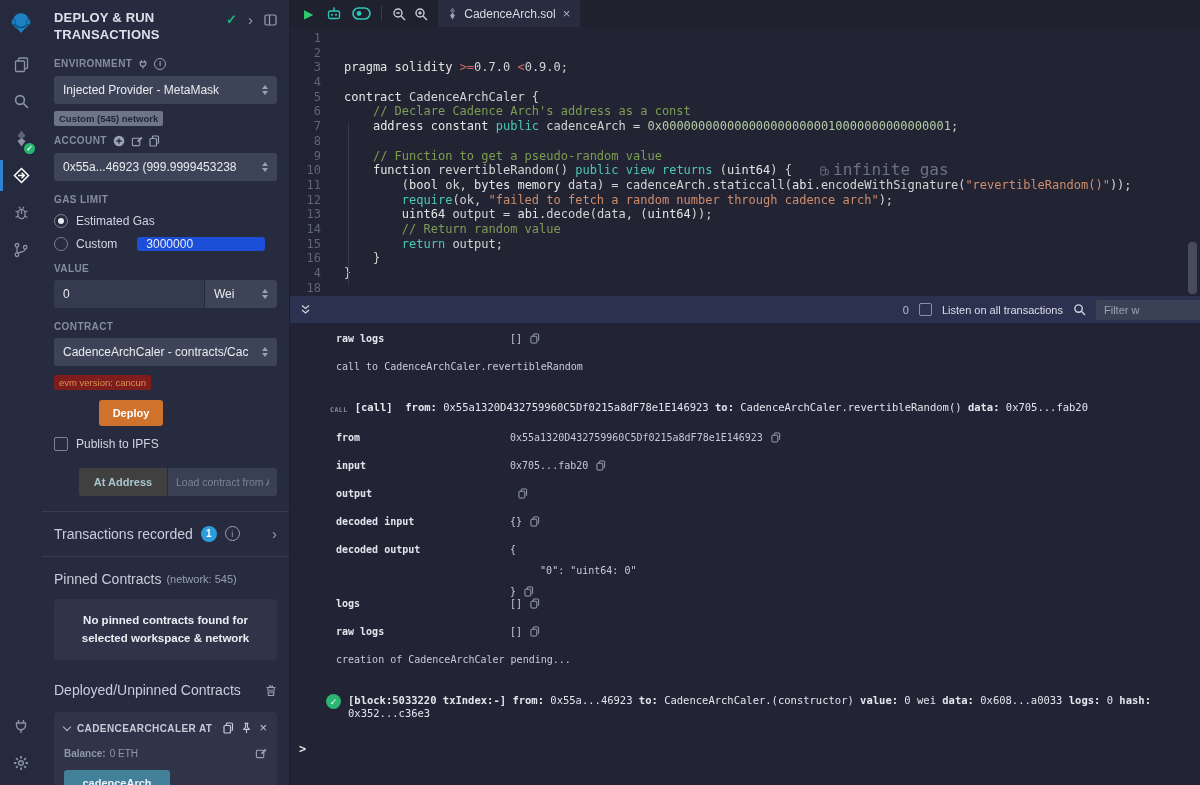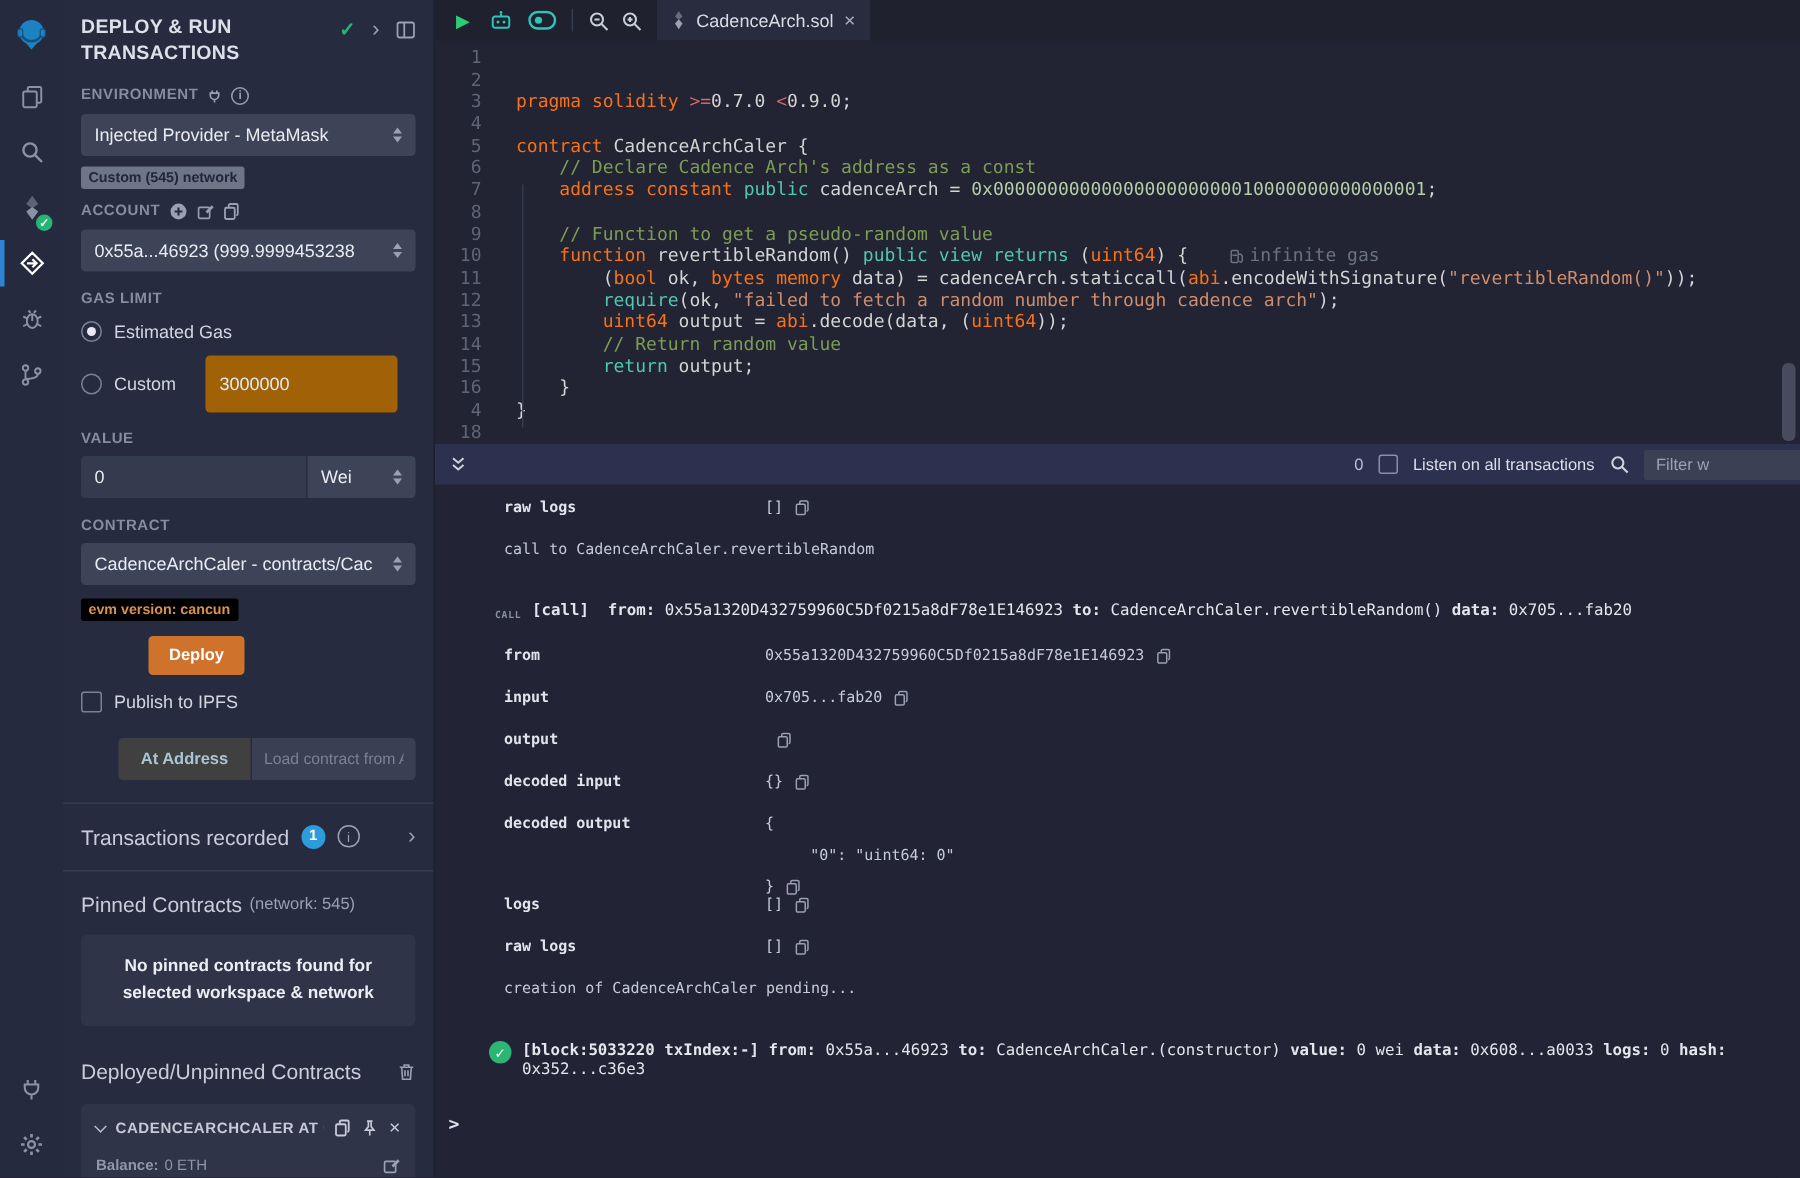--- a/index.html
+++ b/index.html
@@ -40,31 +40,31 @@
   .sel-arrows { margin-left:auto; display:flex; flex-direction:column; gap:2px; flex-shrink:0; padding-left:6px; }
   .tri-up { width:0; height:0; border-left:3.5px solid transparent; border-right:3.5px solid transparent; border-bottom:4px solid #9aa1b3; }
   .tri-dn { width:0; height:0; border-left:3.5px solid transparent; border-right:3.5px solid transparent; border-top:4px solid #9aa1b3; }
   .net-badge { display:inline-block; background:#6d7587; color:#20263c; font-size:9.5px;
     font-weight:bold; padding:2px 5px; border-radius:2px; margin-top:7px; }
   .radio-row { display:flex; align-items:center; gap:8px; margin:9px 0; font-size:12px; color:#d2d6e0; }
   .radio { width:14px; height:14px; border:1px solid #7a8196; border-radius:50%;
     flex-shrink:0; position:relative; cursor:pointer; }
   .radio.sel::after { content:''; position:absolute; left:3px; top:3px; width:6px; height:6px;
     border-radius:50%; background:#e9ebf1; }
-  .gas-input { width:128px; height:38px; background:#a16207; border:none; border-radius:3px;
+  .gas-input { width:128px; height:14px; background:#1d4ed8; border:none; border-radius:3px;
     color:#e9ebf1; font-size:12px; padding:0 9px; margin-left:12px; font-family:"Liberation Sans",sans-serif; }
   .value-row { display:flex; }
   .value-input { width:150px; height:28px; background:#353b4f; border:none;
     border-radius:3px 0 0 3px; color:#e9ebf1; font-size:12px; padding:0 9px;
     font-family:"Liberation Sans",sans-serif; }
   .unit-box { width:74px; height:28px; background:#3e4458; border-radius:0 3px 3px 0;
     margin-left:1px; display:flex; align-items:center; padding:0 9px; font-size:12px;
     color:#e9ebf1; cursor:pointer; }
-  .evm-badge { display:inline-block; background:#000000; color:#d9924f; font-size:9.5px;
-    font-weight:bold; padding:2px 5px; border-radius:2px; margin-top:9px; }
+  .evm-badge { display:inline-block; background:#7f1d1d; color:#d9924f; font-size:9.5px;
+    font-weight:normal; padding:2px 5px; border-radius:2px; margin-top:9px; }
   .deploy-btn { margin-top:10px; width:64px; height:26px; background:#cf722c; border:none;
     border-radius:3px; color:#fff; font-size:11px; font-weight:bold; cursor:pointer;
     display:flex; align-items:center; justify-content:center;margin-left:45px; }
   .cb-row { display:flex; align-items:center; gap:8px; margin-top:11px; font-size:12px; color:#d2d6e0; }
   .checkbox { width:14px; height:14px; border:1px solid #7a8196; border-radius:2px; cursor:pointer; flex-shrink:0; }
   .ataddr-row { display:flex; margin-top:17px; }
   .ataddr-btn { width:88px; height:28px; background:#404040; border:none; border-radius:3px 0 0 3px;
     color:#a9c6d2; font-size:11px; font-weight:bold; cursor:pointer;margin-left:25px; }
   .ataddr-input { flex:1; height:28px; background:#3a4053; border:none; border-radius:0 3px 3px 0;
     margin-left:1px; font-size:10.5px; padding:0 8px; color:#dcdfe8; min-width:0;
@@ -106,23 +106,23 @@
     gap:7px; padding:0 10px; font-size:12px; color:#d9dce4; cursor:pointer; }
   .tab-x { color:#aab0bf; font-size:13px; line-height:10px; cursor:pointer; }
 
   .editor { position:relative; height:269px; background:#222333; display:flex;
     font-family:"DejaVu Sans Mono", monospace; font-size:12px; line-height:14.7px;
     padding-top:4px; overflow:hidden; flex-shrink:0; }
   .gutter { width:44px; text-align:right; padding-right:13px; color:#5f6577; flex-shrink:0; }
   .gutter .ln { height:14.7px; }
   .code-area { position:relative; padding-left:10px; flex:1; color:#d4d4d4; }
   .cl { height:14.7px; white-space:pre; }
-  .tk-cm { color:#7d9d53; } .tk-kw { color:#f97316; } .tk-kt { color:#4ec9b0; }
+  .tk-cm { color:#7d9d53; } .tk-kw { color:#e5e5e5; } .tk-kt { color:#4ec9b0; }
   .tk-str { color:#cf8e6d; } .tk-num { color:#b5cea8; } .tk-op { color:#d16969; } .tk-pl { color:#d4d4d4; }
-  .gas-note { color:#6b7280; font-size:12px; margin-left:28px; display:inline-flex;
+  .gas-note { color:#6b7280; font-size:16px; margin-left:28px; display:inline-flex;
     align-items:center; gap:4px; vertical-align:top; }
   .indent-guide { position:absolute; left:14px; top:92px; height:162px; border-left:1px solid #353a4e; }
   .ed-scroll { position:absolute; right:3px; bottom:2px; width:9px; height:52px;
     background:rgba(170,180,205,.28); border-radius:4px; }
 
   
   .terminal { flex:1; display:flex; flex-direction:column; background:#222334; min-height:0; }
   .term-head { height:27px; background:#2c3150; display:flex; align-items:center;
     padding:0 0 0 10px; gap:10px; flex-shrink:0; }
   .th-spacer { flex:1; }

